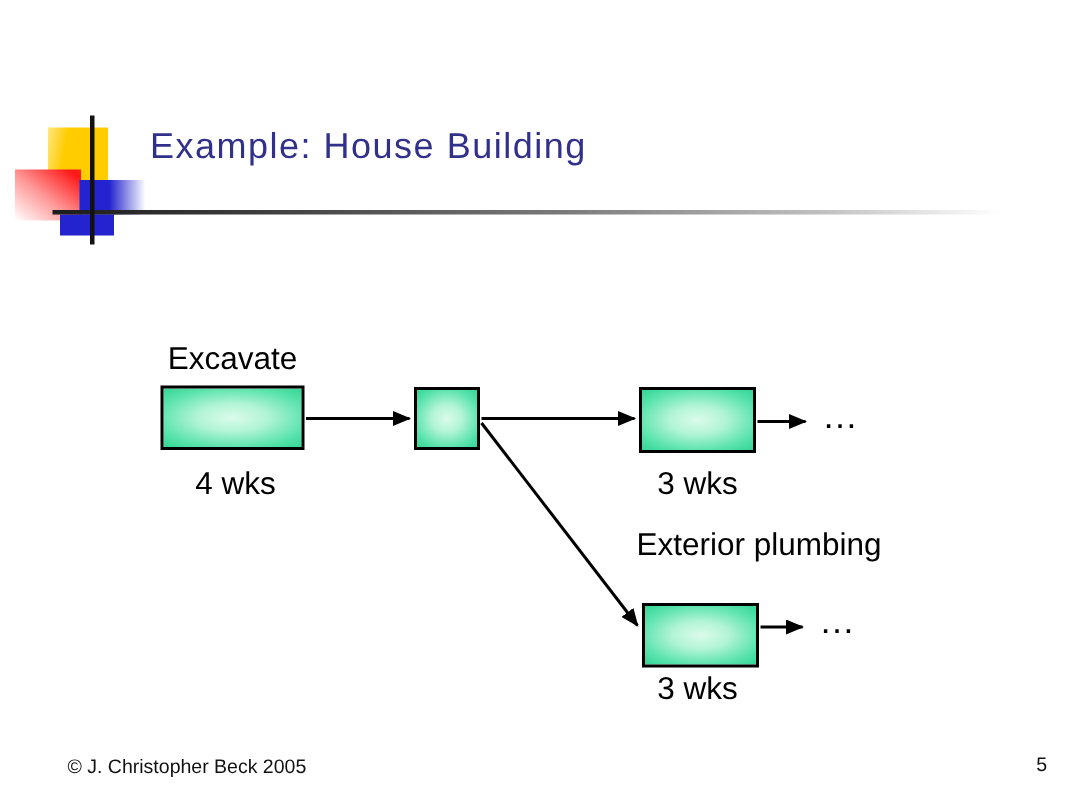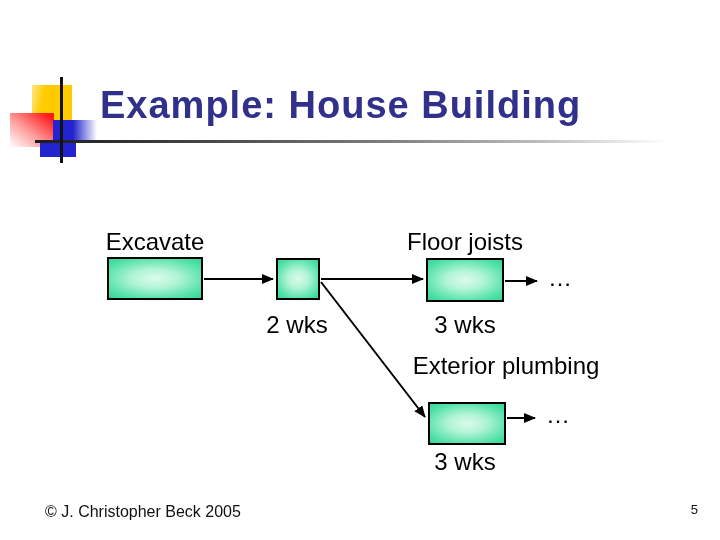--- a/index.html
+++ b/index.html
@@ -45,22 +45,22 @@
   .header-rule {
     position: absolute; left: 35px; top: 140px; width: 680px; height: 3px;
     background: linear-gradient(to right, #1c1c1c 0%, #3d3d3d 20%, #7a7a7a 50%, #bfbfbf 75%, rgba(255,255,255,0) 93%);
     z-index: 4;
   }
 
   
   .slide-title {
     position: absolute; left: 100px; top: 84px; width: 600px;
     margin: 0;
-    font-size: 38px;
-    font-weight: 700;
+    font-size: 24px;
+    font-weight: 400;
     letter-spacing: 1px;
     color: var(--title-text, #31318b);
     z-index: 6;
     white-space: nowrap;
   }
 
   
   .arrow-layer {
     position: absolute; left: 0; top: 0; width: 720px; height: 540px;
     z-index: 7;
@@ -73,21 +73,21 @@
     z-index: 8;
     box-sizing: border-box;
   }
   .box-excavate          { left: 107px; top: 257px; width: 96px; height: 43px; }
   .box-foundations       { left: 276px; top: 258px; width: 44px; height: 42px; }
   .box-floor-joists      { left: 426px; top: 258px; width: 78px; height: 44px; }
   .box-exterior-plumbing { left: 428px; top: 402px; width: 78px; height: 43px; }
 
   .diagram-text {
     position: absolute;
-    font-size: 24px;
+    font-size: 21px;
     color: #000000;
     text-align: center;
     z-index: 8;
     white-space: nowrap;
   }
   .label-excavate     { left: 75px;  top: 228px; width: 160px; }
   .label-foundations  { left: 231px; top: 228px; width: 160px; }
   .label-floor-joists { left: 385px; top: 228px; width: 160px; }
   .label-exterior     { left: 406px; top: 352px; width: 200px; }
 
@@ -102,21 +102,21 @@
     color: #000000;
     z-index: 8;
     line-height: 28px;
   }
   .ellipsis-top    { left: 548px; top: 264px; }
   .ellipsis-bottom { left: 546px; top: 401px; }
 
   
   .footer-copyright {
     position: absolute; left: 45px; top: 503px;
-    font-size: 16px; color: #111111; z-index: 6;
+    font-size: 13px; color: #111111; z-index: 6;
     white-space: nowrap;
   }
   .footer-page-number {
     position: absolute; right: 22px; top: 502px;
     font-size: 13px; color: #111111; z-index: 6;
   }
 </style>
 </head>
 <body>
 
@@ -138,29 +138,28 @@
       </marker>
     </defs>
     <line x1="204" y1="279" x2="273" y2="279" stroke="#000" stroke-width="2" marker-end="url(#ah)"></line>
     <line x1="321" y1="279" x2="423" y2="279" stroke="#000" stroke-width="2" marker-end="url(#ah)"></line>
     <line x1="505" y1="281" x2="537" y2="281" stroke="#000" stroke-width="2" marker-end="url(#ah)"></line>
     <line x1="321" y1="282" x2="425" y2="417" stroke="#000" stroke-width="2" marker-end="url(#ah)"></line>
     <line x1="507" y1="418" x2="535" y2="418" stroke="#000" stroke-width="2" marker-end="url(#ah)"></line>
   </svg>
 
   <div class="diagram-text label-excavate">Excavate</div>
-  <div class="diagram-text label-floor-joists">Floor joists</div>
   <div class="diagram-text label-exterior">Exterior plumbing</div>
 
   <div class="task-box box-excavate"></div>
   <div class="task-box box-foundations"></div>
   <div class="task-box box-floor-joists"></div>
   <div class="task-box box-exterior-plumbing"></div>
 
-  <div class="diagram-text dur-foundations">2 wks</div>
+  <div class="diagram-text dur-excavate">4 wks</div>
   <div class="diagram-text dur-floor-joists">3 wks</div>
   <div class="diagram-text dur-exterior">3 wks</div>
 
   <div class="ellipsis ellipsis-top">…</div>
   <div class="ellipsis ellipsis-bottom">…</div>
 
   <div class="footer-copyright">© J. Christopher Beck 2005</div>
   <div class="footer-page-number">5</div>
 
 </div>

